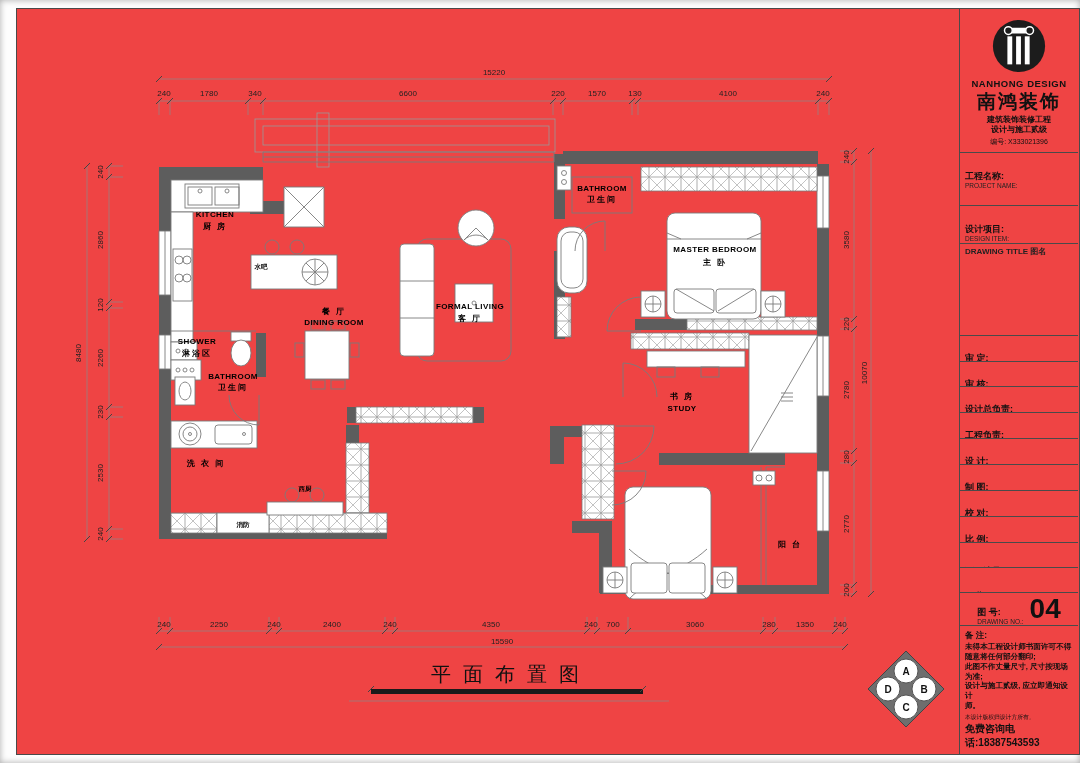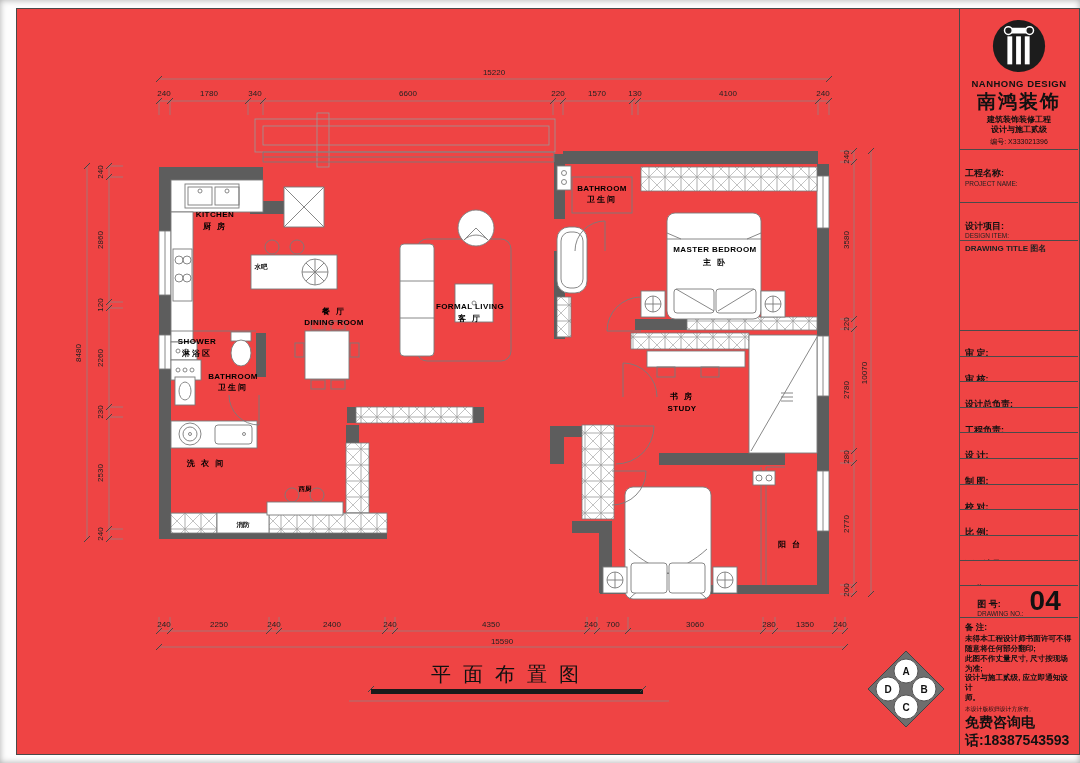--- a/index.html
+++ b/index.html
@@ -19,21 +19,21 @@
   .tb-row .cn{font-size:9px;font-weight:bold;line-height:1.25;margin-top:15px;}
   .tb-row .en{font-size:6.5px;color:#222;line-height:1.3;}
   .h56{height:56px}.h40{height:40px}.h96{height:96px}
   .h27{height:27px;padding-top:2px}.h26{height:26px;padding-top:8px}
   .dn-row{display:flex;align-items:center;height:34px;justify-content:center;}
   .big04{font-size:28px;font-weight:bold;margin-left:6px;line-height:1;}
   .tb-remarks{border-top:1px solid #4a4a4a;flex:1;padding:4px 5px;display:flex;flex-direction:column;box-sizing:border-box;}
   .rm-title{font-size:8.5px;font-weight:bold;}
   .rm-line{font-size:7.6px;font-weight:bold;line-height:1.3;}
   .rm-fine{font-size:5.8px;margin-top:2px;}
-  .rm-phone{font-size:14px;font-weight:bold;margin-top:auto;}
+  .rm-phone{font-size:10px;font-weight:bold;margin-top:auto;}
   
   .w{fill:#5d5d5d;stroke:none}
   .t2{stroke:#9a9a9a;stroke-width:0.8;fill:none}
   .f{stroke:#7a7a7a;stroke-width:0.9;fill:#fff}
   .fn{stroke:#7a7a7a;stroke-width:0.9;fill:none}
   .hx{fill:url(#xb);stroke:#7a7a7a;stroke-width:0.8}
   .diml{stroke:#8a8a8a;stroke-width:0.7;fill:none}
   .tick{stroke:#444;stroke-width:1;fill:none}
   .dt{font:8px "Liberation Sans",sans-serif;fill:#222;text-anchor:middle}
   .rl{font:bold 8px "Liberation Sans",sans-serif;fill:#000;text-anchor:middle;letter-spacing:0.4px}

